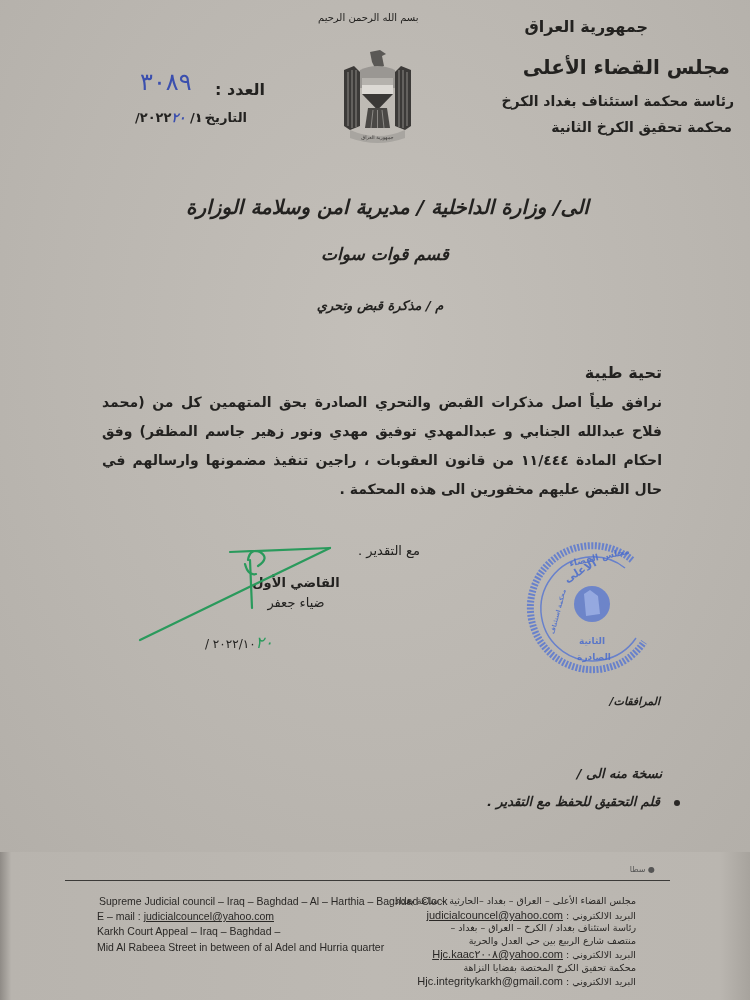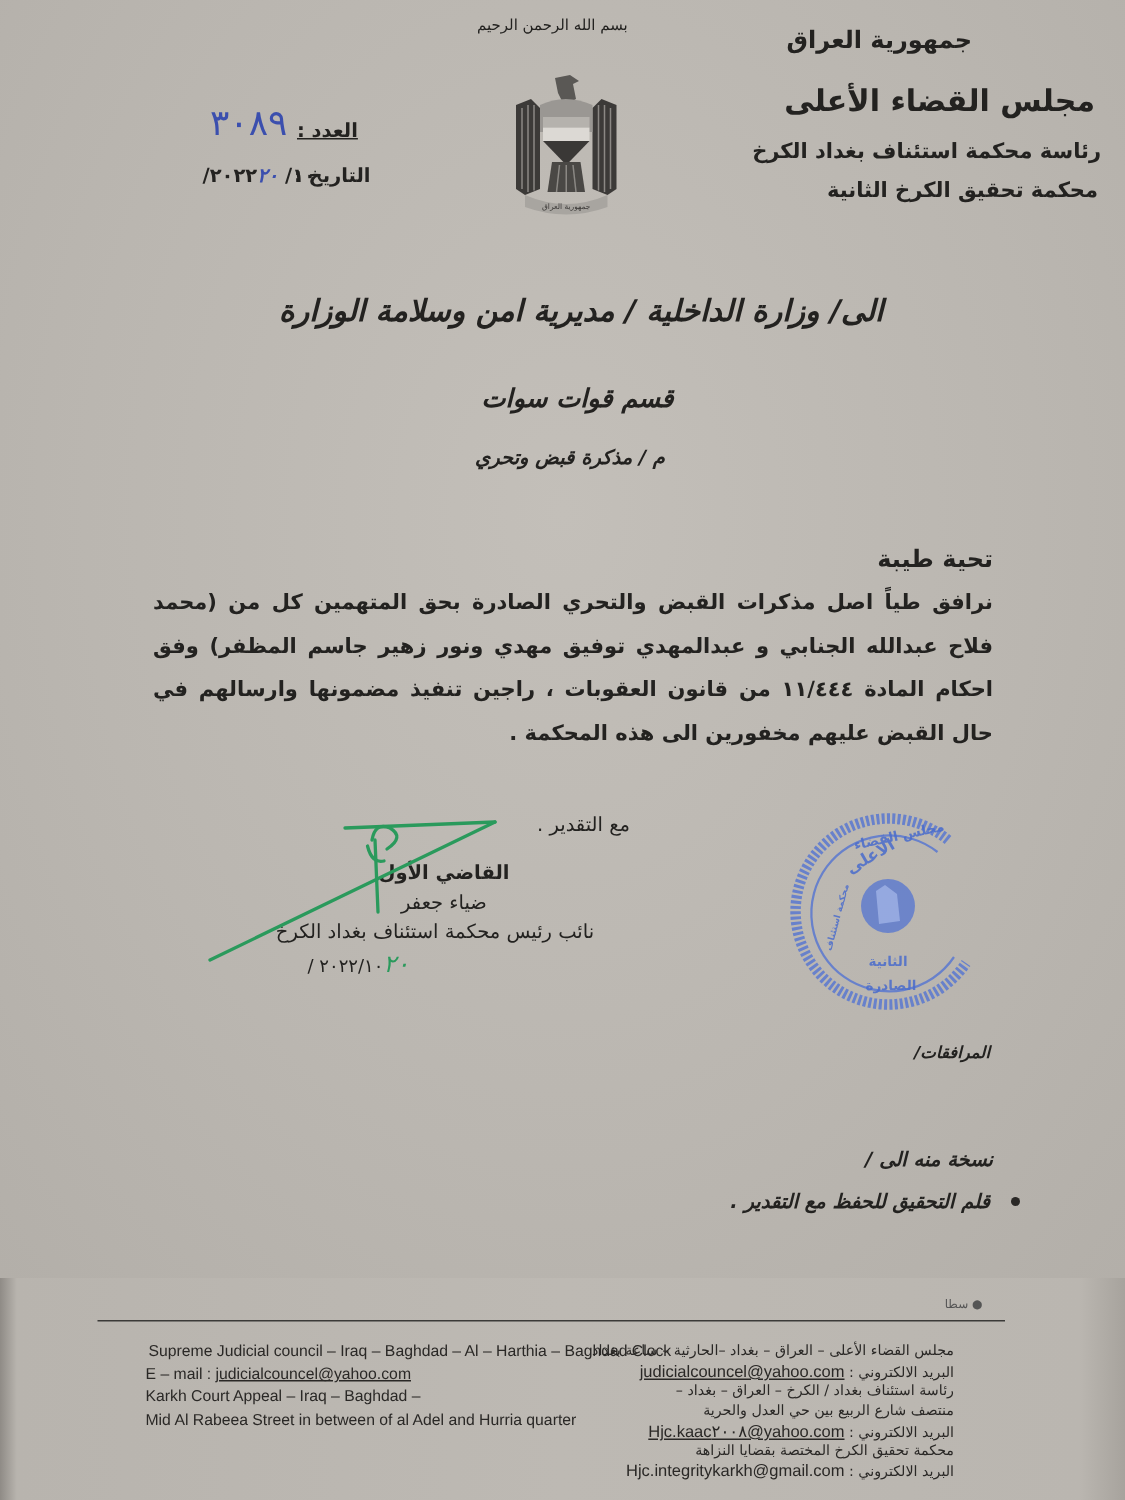--- a/index.html
+++ b/index.html
@@ -23,30 +23,30 @@
     .hdr-presidency { right: 16px; top: 93px; font-size: 14px; font-weight: bold; }
     .hdr-court { right: 18px; top: 119px; font-size: 14px; font-weight: bold; }
 
     
     .basmala { left: 318px; top: 12px; font-size: 10px; }
 
     
     .emblem { left: 340px; top: 48px; width: 75px; height: 100px; }
 
     
-    .ref-label { left: 198px; top: 80px; font-size: 13px; font-weight: bold; text-decoration: underline; }
+    .ref-label { left: 215px; top: 80px; font-size: 16px; font-weight: bold; }
     .ref-value { left: 140px; top: 68px; font-size: 24px; color: #3b4fae; font-family: "DejaVu Serif", serif; }
     .date-label { left: 196px; top: 110px; font-size: 13px; font-weight: bold; }
     .date-value { left: 135px; top: 110px; font-size: 13px; font-weight: bold; }
     .date-hand { color: #3b4fae; font-style: italic; }
 
     
     .addr-line { left: 0; width: 750px; text-align: center; font-weight: bold; font-style: italic; }
     .to-line { top: 195px; font-size: 20px; padding-left: 25px; }
-    .dept-line { top: 256px; font-size: 17px; padding-left: 20px; }
+    .dept-line { top: 244px; font-size: 17px; padding-left: 20px; }
     .subject-line { top: 298px; font-size: 13px; padding-left: 10px; }
 
     
     .greeting { right: 88px; top: 363px; font-size: 16px; font-weight: bold; }
     .body-para {
       right: 88px; top: 388px; width: 560px; white-space: normal;
       font-size: 14px; font-weight: bold; line-height: 29px; text-align: justify; text-align-last: right;
     }
 
     
@@ -142,21 +142,20 @@
   <div class="abs rtl addr-line to-line">الى/ وزارة الداخلية / مديرية امن وسلامة الوزارة</div>
   <div class="abs rtl addr-line dept-line">قسم قوات سوات</div>
   <div class="abs rtl addr-line subject-line">م / مذكرة قبض وتحري</div>
 
   <div class="abs rtl greeting">تحية طيبة</div>
   <div class="abs rtl body-para">نرافق طياً اصل مذكرات القبض والتحري الصادرة بحق المتهمين كل من (محمد فلاح عبدالله الجنابي و عبدالمهدي توفيق مهدي ونور زهير جاسم المظفر) وفق احكام المادة ١١/٤٤٤ من قانون العقوبات ، راجين تنفيذ مضمونها وارسالهم في حال القبض عليهم مخفورين الى هذه المحكمة .</div>
 
   <div class="abs rtl regards">مع التقدير .</div>
   <div class="abs rtl sig-title">القاضي الأول</div>
   <div class="abs rtl sig-name">ضياء جعفر</div>
-  <div class="abs rtl sig-role">نائب رئيس محكمة استئناف بغداد الكرخ</div>
   <div class="abs sig-date"><span>/ ٢٠٢٢/١٠</span><span class="hand">٢٠</span></div>
   <div class="abs signature">
     <svg width="240" height="110" viewBox="0 0 240 110">
       <g fill="none" stroke="#2a9a5c" stroke-width="2.2" stroke-linecap="round">
         <path d="M130 12 L230 8"></path>
         <path d="M230 8 L40 100"></path>
         <path d="M148 20 Q150 8 160 12 Q170 18 158 26"></path>
         <path d="M150 20 L152 68"></path>
         <path d="M145 24 Q148 36 156 34"></path>
       </g>

